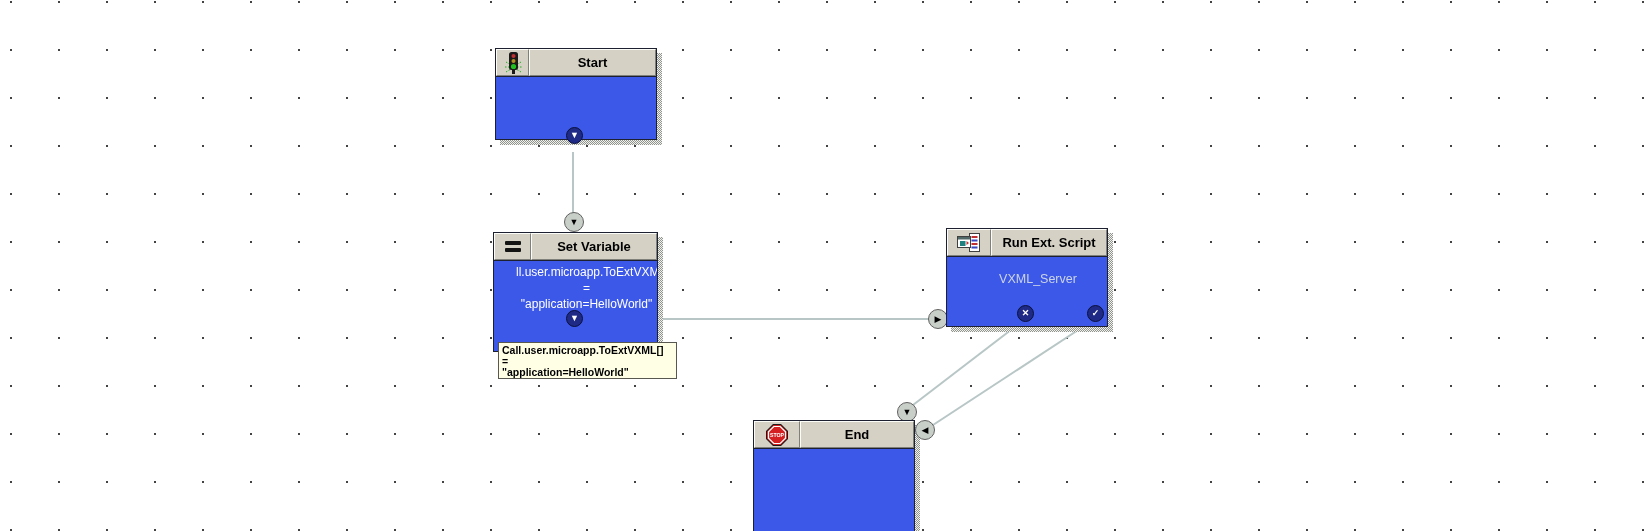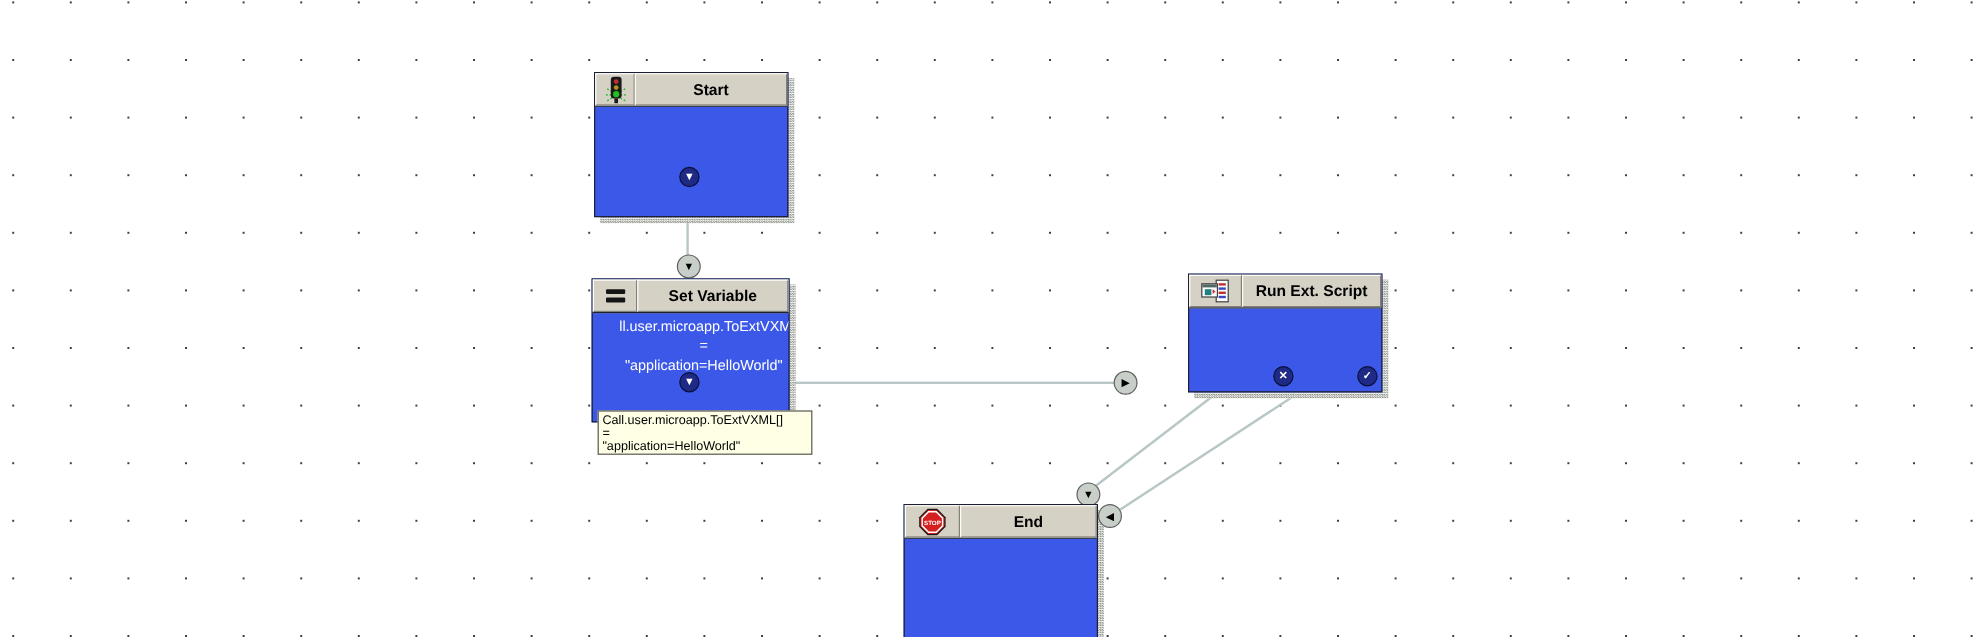--- a/index.html
+++ b/index.html
@@ -50,25 +50,25 @@
   .vxml-line{font-size:12.5px;color:var(--vxml-text,#ccd4e4);padding-top:14px;}
   .setvar-lines{padding-top:3px;}
   
   .port{
     position:absolute;width:17px;height:17px;box-sizing:border-box;border-radius:50%;
     background:var(--port-bg,#1e2a85);border:1px solid #0a103a;color:#fff;
     display:flex;align-items:center;justify-content:center;
     font-size:9px;font-weight:bold;line-height:1;
   }
   
-  #node-start{left:495px;top:60px;width:162px;height:121px;}
+  #node-start{left:495px;top:48px;width:162px;height:92px;}
   #node-start .icon-cell{width:33px;}
   #node-setvar{left:493px;top:232px;width:165px;height:120px;}
   #node-setvar .icon-cell{width:37px;}
-  #node-runext{left:990px;top:228px;width:162px;height:99px;}
+  #node-runext{left:946px;top:228px;width:162px;height:99px;}
   #node-runext .icon-cell{width:44px;}
   #node-end{left:753px;top:420px;width:162px;height:114px;}
   #node-end .icon-cell{width:46px;}
   
   #start-exit-port{left:70px;top:78px;}
   #setvar-exit-port{left:72px;top:77px;}
   #runext-failure-port{left:70px;top:76px;}
   #runext-success-port{left:140px;top:76px;}
   
   #conn-start-setvar{left:572px;top:152px;height:62px;}
@@ -77,21 +77,21 @@
   #conn-check-end{left:933px;top:424px;width:194px;transform:rotate(-33.2deg);}
   
   #marker-setvar-in{left:564px;top:212px;}
   #marker-runext-in{left:928px;top:309px;}
   #marker-end-top-in{left:897px;top:402px;}
   #marker-end-right-in{left:915px;top:420px;z-index:15;}
   
   .tooltip{
     position:absolute;left:498px;top:342px;width:179px;height:37px;box-sizing:border-box;
     background:var(--tooltip-bg,#ffffe6);border:1px solid var(--tooltip-border,#585850);
-    padding:2px 3px;z-index:20;
+    padding:2px 3px;z-index:20;font-weight:bold;
   }
   .tooltip-line{font-size:10.5px;line-height:11px;color:#000;white-space:nowrap;overflow:hidden;}
 </style>
 </head>
 <body>
 
 <div class="line vert" id="conn-start-setvar"></div>
 <div class="line" id="conn-setvar-runext"></div>
 <div class="line" id="conn-x-end"></div>
 <div class="line" id="conn-check-end"></div>
@@ -162,20 +162,23 @@
           <rect x="15.5" y="11" width="6" height="2" fill="#c03030"></rect>
           <rect x="15.5" y="14.5" width="6" height="2" fill="#3848c0"></rect>
           <rect x="1.5" y="4.5" width="13" height="11" fill="#ffffff" stroke="#404040"></rect>
           <rect x="2" y="5" width="12" height="2.5" fill="#506868"></rect>
           <rect x="4" y="9" width="5.5" height="5" fill="#208080"></rect>
           <path d="M10.5 13 L13 11 L10.5 9 Z" fill="#c03030"></path>
         </svg>
       </div>
       <div class="title-cell">Run Ext. Script</div>
     </div>
+    <div class="node-body">
+      <div class="body-line vxml-line">VXML_Server</div>
+    </div>
     <div class="port" id="runext-failure-port">✕</div>
     <div class="port" id="runext-success-port">✓</div>
   </div>
 </div>
 
 <div class="node" id="node-end">
   <div class="node-shadow"></div>
   <div class="node-box">
     <div class="node-hdr">
       <div class="icon-cell">

